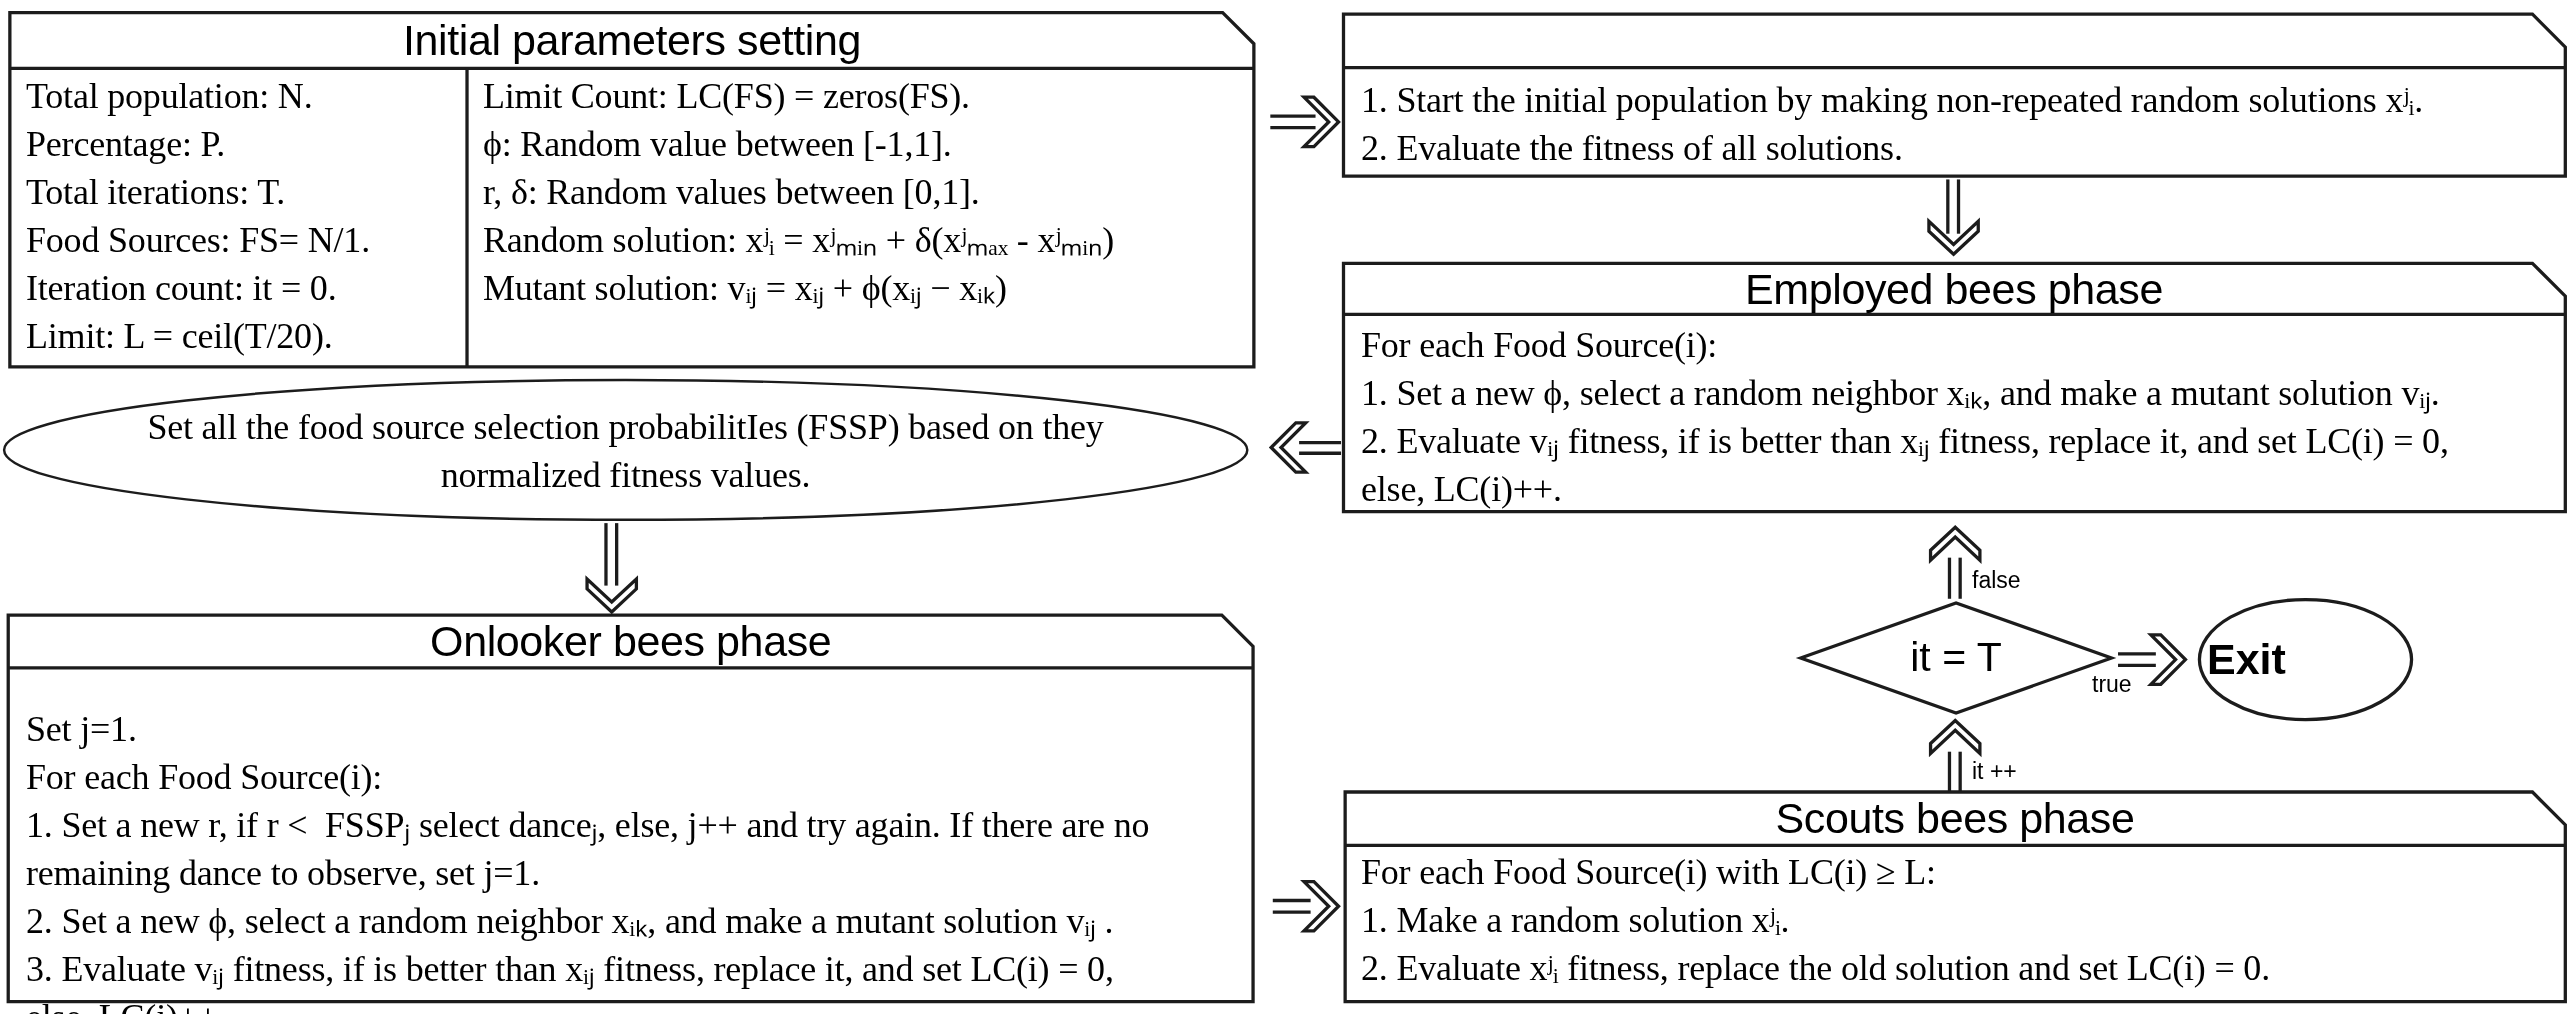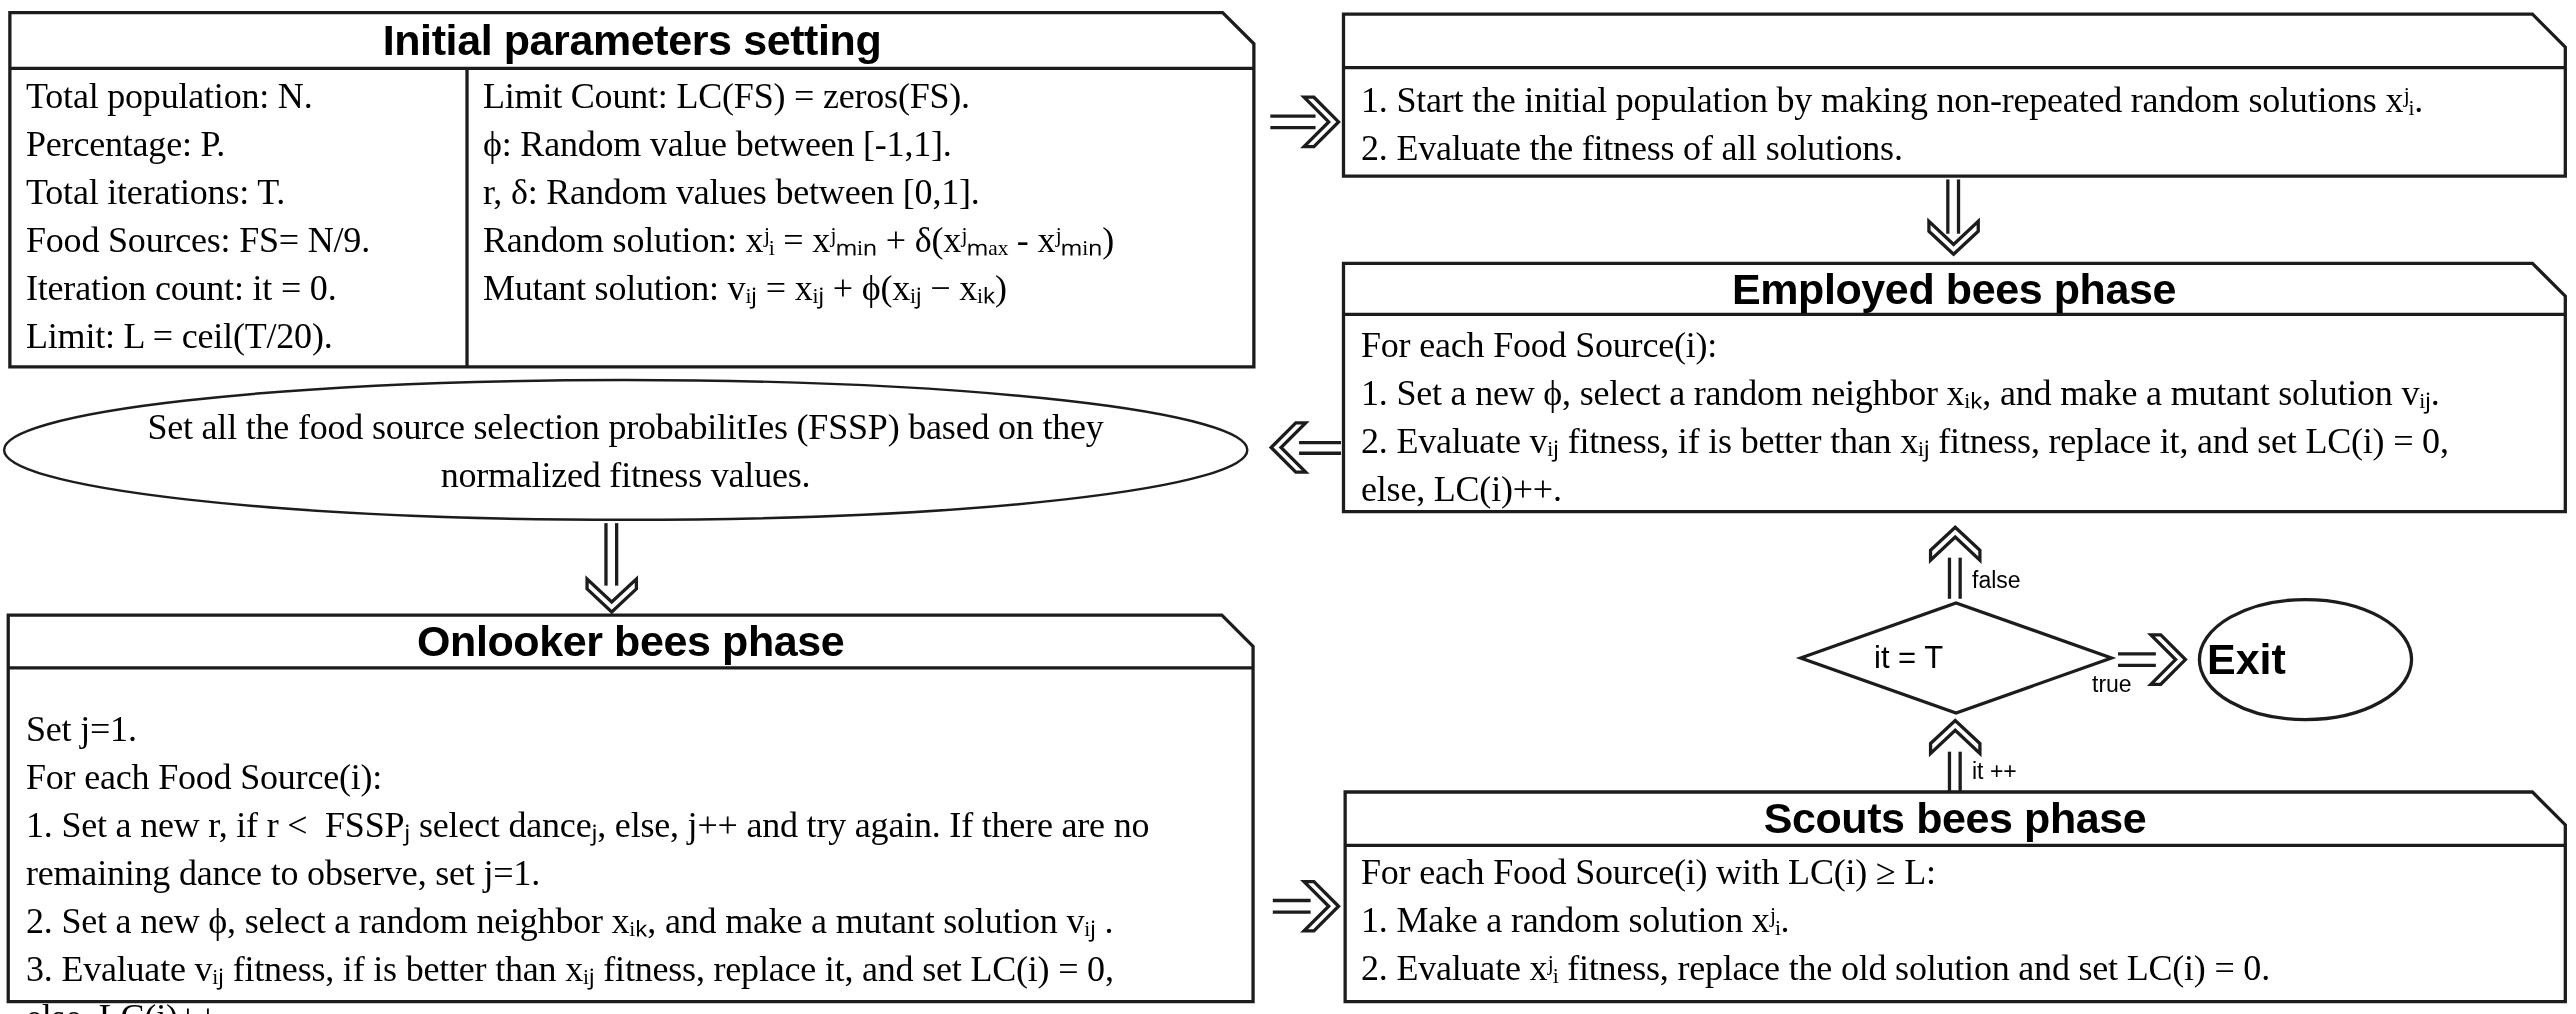--- a/index.html
+++ b/index.html
@@ -7,28 +7,28 @@
     position:relative;
     width:2576px;height:1015px;
     background:#ffffff;
     font-family:"Liberation Sans","DejaVu Sans",sans-serif;
     color:#000000;
     overflow:hidden;
   }
   .layer{position:absolute;left:0;top:0;width:2576px;height:1015px;}
   .abs{position:absolute;}
   .title{
-    font-size:43px;font-weight:700;line-height:46px;
+    font-size:43px;font-weight:400;line-height:46px;
     text-align:center;letter-spacing:-0.4px;white-space:pre;
   }
   .lines{font-size:36px;line-height:48px;letter-spacing:-0.2px;font-family:Liberation Serif, serif;}
   .lines div{white-space:pre;}
   .centered{text-align:center;}
   .lbl{font-size:23px;line-height:33px;white-space:pre;}
-  .diamond-lbl{font-size:31px;line-height:33px;white-space:pre;}
+  .diamond-lbl{font-size:41px;line-height:33px;text-align:center;white-space:pre;}
   .exit-lbl{font-size:43px;font-weight:700;line-height:43px;white-space:pre;}
 </style>
 </head>
 <body>
 
 <div class="canvas">
 
   <svg class="layer" viewBox="0 0 3133 1234">
     <g stroke="#1c1c1c" stroke-width="4" fill="#ffffff">
 
@@ -107,21 +107,21 @@
         <polygon points="2628,772 2658,802 2628,832 2616,832 2646,802 2616,772"></polygon>
       </g>
     </g>
   </svg>
 
   <div class="abs title" style="left:10px;top:17.3px;width:1244px;">Initial parameters setting</div>
   <div class="abs lines" style="left:26px;top:72px;width:436px;">
       <div>Total population: N.</div>
       <div>Percentage: P.</div>
       <div>Total iterations: T.</div>
-      <div>Food Sources: FS= N/9.</div>
+      <div>Food Sources: FS= N/1.</div>
       <div>Iteration count: it = 0.</div>
       <div>Limit: L = ceil(T/20).</div>
     </div>
   <div class="abs lines" style="left:483px;top:72px;width:765px;">
       <div>Limit Count: LC(FS) = zeros(FS).</div>
       <div>ϕ: Random value between [-1,1].</div>
       <div>r, δ: Random values between [0,1].</div>
       <div>Random solution: xʲᵢ = xʲₘᵢₙ + δ(xʲₘₐₓ - xʲₘᵢₙ)</div>
       <div>Mutant solution: vᵢⱼ = xᵢⱼ + ϕ(xᵢⱼ − xᵢₖ)</div>
     </div>

